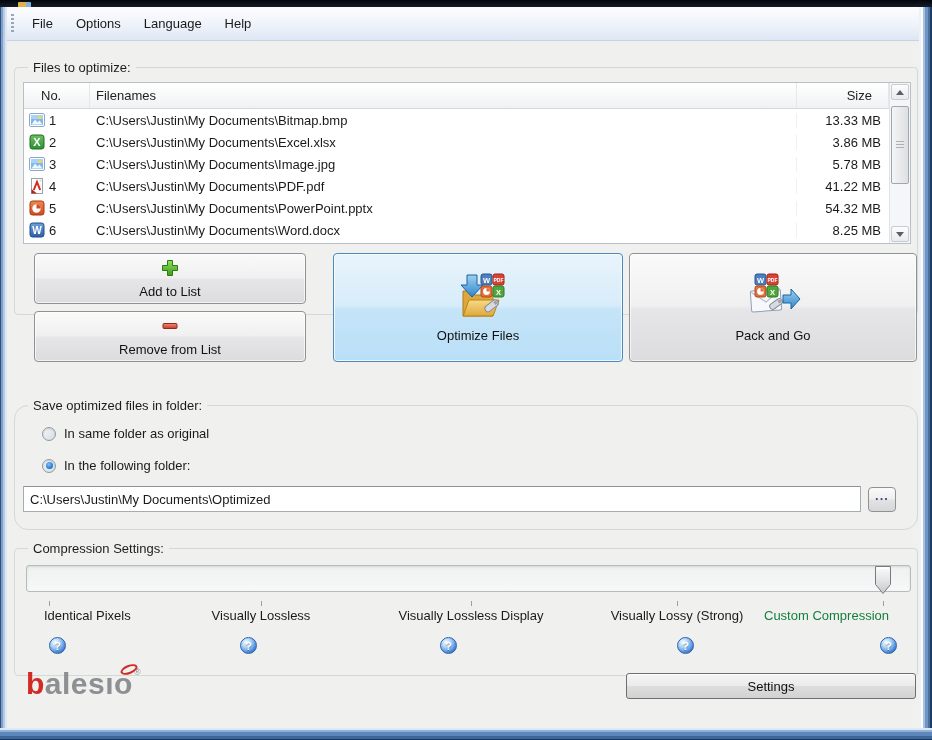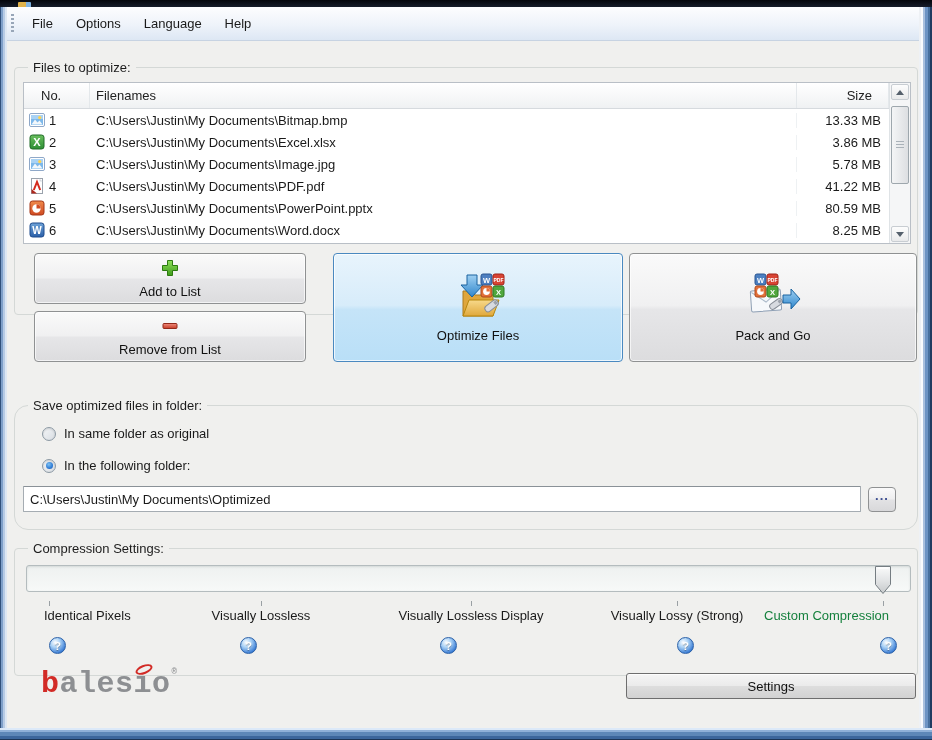--- a/index.html
+++ b/index.html
@@ -119,22 +119,22 @@
   .lvl-3 { left:456px; transform:translateX(-50%); }
   .lvl-4 { left:662px; transform:translateX(-50%); }
   .lvl-5 { right:28px; color:#15803d; }
   .help-ic { position:absolute; top:88px; width:17px; height:17px; border-radius:50%;
     border:1px solid #2d62a8; color:#fff; font-size:11px; font-weight:bold;
     display:flex; align-items:center; justify-content:center;
     background:radial-gradient(circle at 35% 30%, #ffffff 0%, #a8d0f5 35%, #3d7fd6 75%, #2a5ca8 100%);
     text-shadow:0 1px 1px rgba(0,0,0,.35); }
   .h1 { left:34px; } .h2 { left:225px; } .h3 { left:425px; } .h4 { left:662px; } .h5 { left:865px; }
 
-  .logo { position:absolute; left:26px; top:118px; font-size:30px; font-weight:bold;
-    letter-spacing:.5px; color:#8d8f92;font-family:Liberation Mono, monospace; }
+  .logo { position:absolute; left:11px; top:118px; font-size:30px; font-weight:bold;
+    letter-spacing:.5px; color:#8d8f92; }
   .logo .logo-b { color:#d22b26; }
   .logo .logo-swoosh { position:absolute; left:94px; top:-2px; width:18px; height:9px;
     border:2px solid #d22b26; border-radius:50%; transform:rotate(-22deg); }
   .logo .logo-reg { font-size:9px; font-weight:normal; vertical-align:top; margin-left:1px; }
 
   .settings-btn { position:absolute; left:611px; top:124px; width:290px; height:26px;
     border:1px solid #6e6e6e; border-radius:3px; display:flex; align-items:center; justify-content:center;
     background:linear-gradient(180deg,#f5f5f5 0%,#ebebeb 48%,#dddddd 52%,#d2d2d2 100%);
     box-shadow:inset 0 1px 0 rgba(255,255,255,.8); color:#111; }
 
@@ -244,21 +244,21 @@
                       <stop offset="1" stop-color="#cf4a22"></stop>
                     </linearGradient>
                   </defs>
                   <rect x="1" y="1" width="14" height="14" rx="2.5" fill="url(#gpp)" stroke="#a33516"></rect>
                   <circle cx="7.5" cy="8.5" r="4.2" fill="#ffffff"></circle>
                   <path d="M7.5 8.5 L7.5 4.3 A4.2 4.2 0 0 1 11.7 8.5 Z" fill="#cf4a22"></path>
                 </svg>
             </span>
             <span class="c-no">5</span>
             <span class="c-name">C:\Users\Justin\My Documents\PowerPoint.pptx</span>
-            <span class="c-size">80.59 MB</span>
+            <span class="c-size">54.32 MB</span>
           </div>
 
           <div class="trow">
             <span class="c-icon">
               <svg width="16" height="16" viewBox="0 0 16 16">
                   <defs>
                     <linearGradient id="gwd" x1="0" y1="0" x2="0" y2="1">
                       <stop offset="0" stop-color="#6ea3d8"></stop>
                       <stop offset="1" stop-color="#2b5fa8"></stop>
                     </linearGradient>

